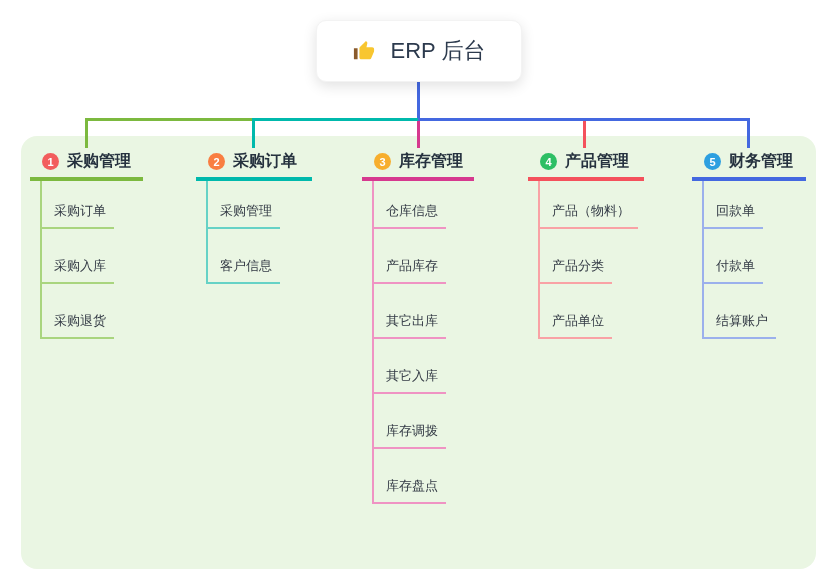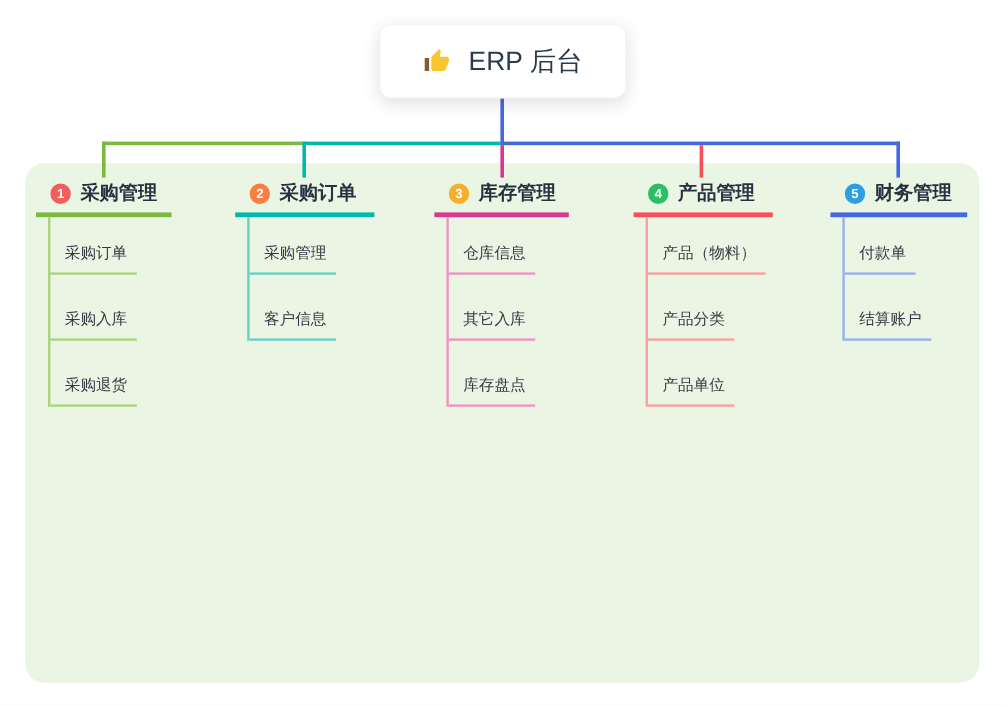--- a/index.html
+++ b/index.html
@@ -117,21 +117,30 @@
   <div class="branch b3" style="left:362px;width:112px;">
     <div class="branch-title">
       <span class="badge">3</span>
       <span>库存管理</span>
     </div>
     <div class="children">
       <div class="child">
           <span>仓库信息</span>
         </div>
       <div class="child">
+          <span>产品库存</span>
+        </div>
+      <div class="child">
+          <span>其它出库</span>
+        </div>
+      <div class="child">
           <span>其它入库</span>
+        </div>
+      <div class="child">
+          <span>库存调拨</span>
         </div>
       <div class="child">
           <span>库存盘点</span>
         </div>
     </div>
   </div>
 
   <div class="branch b4" style="left:528px;width:116px;">
     <div class="branch-title">
       <span class="badge">4</span>
@@ -150,20 +159,23 @@
     </div>
   </div>
 
   <div class="branch b5" style="left:692px;width:114px;">
     <div class="branch-title">
       <span class="badge">5</span>
       <span>财务管理</span>
     </div>
     <div class="children">
       <div class="child">
+          <span>回款单</span>
+        </div>
+      <div class="child">
           <span>付款单</span>
         </div>
       <div class="child">
           <span>结算账户</span>
         </div>
     </div>
   </div>
 
 </div>
 

